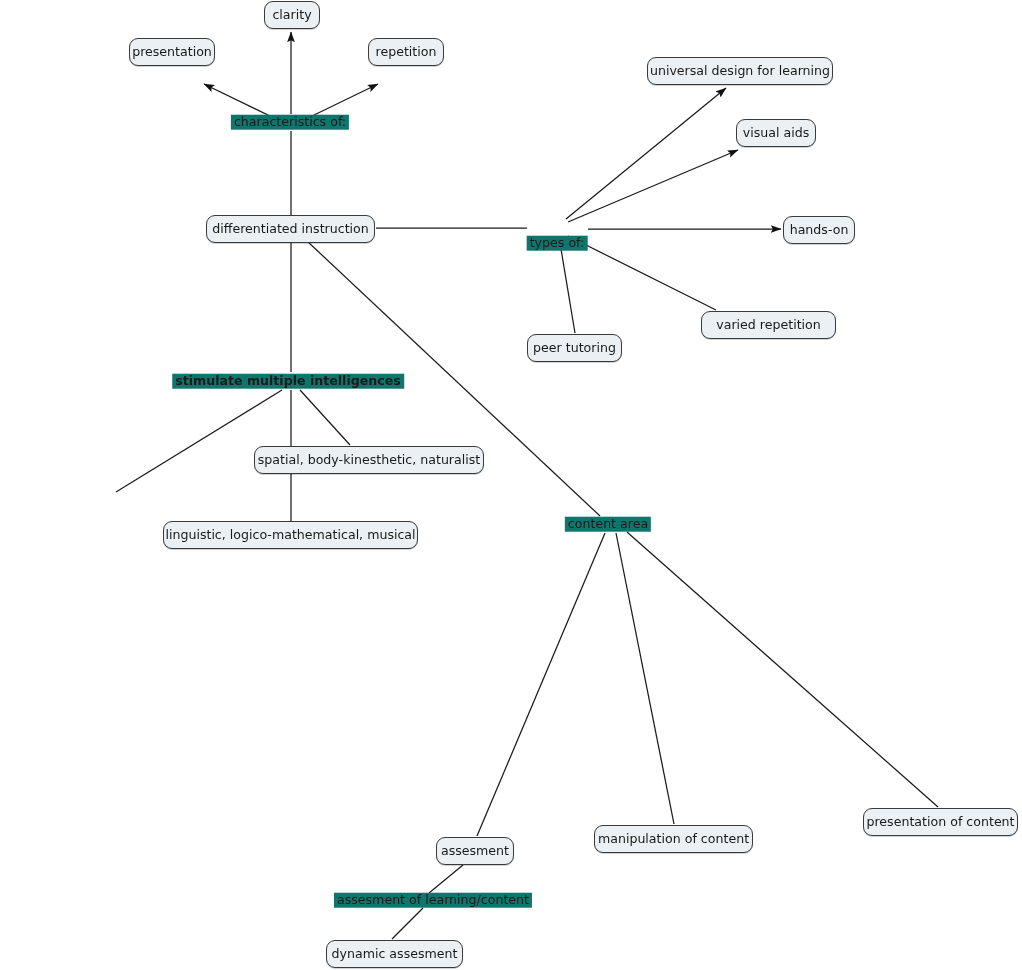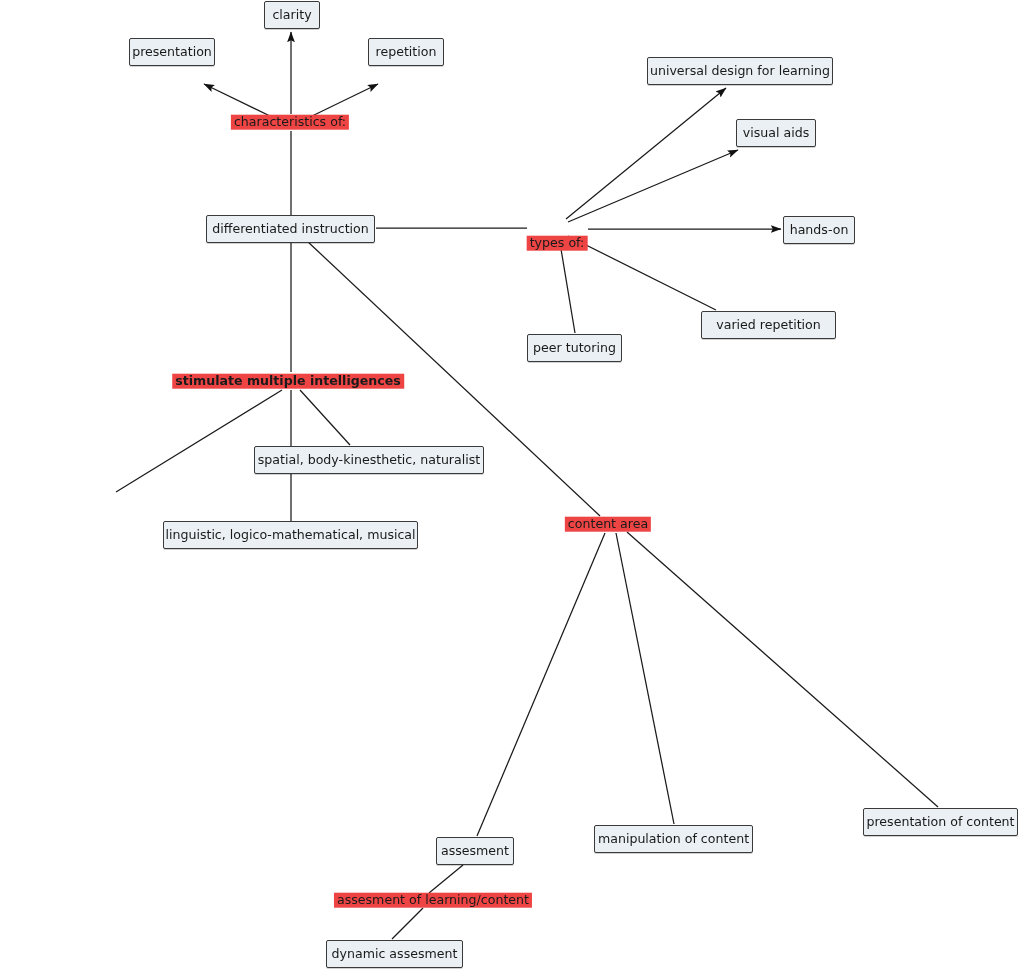--- a/index.html
+++ b/index.html
@@ -24,38 +24,38 @@
     left: 0;
     top: 0;
     width: 1022px;
     height: 970px;
   }
   .node {
     position: absolute;
     box-sizing: border-box;
     background: #eaf0f3;
     border: 1.2px solid #3a3a3a;
-    border-radius: 2px;
+    border-radius: 9px;
     font-size: 12.6px;
     line-height: 1;
     color: #1a1a1a;
     display: flex;
     align-items: center;
     justify-content: center;
     white-space: nowrap;
     padding: 0 10px;
     height: 28px;
     box-shadow: 0 1px 0 rgba(0,0,0,0.18);
   }
   .link-label {
     position: absolute;
     font-size: 12.6px;
     line-height: 1;
     color: #1a1a1a;
-    background: #ef4444;
+    background: #0f766e;
     white-space: nowrap;
     padding: 1px 3px;
     transform: translate(-50%, -50%);
   }
 </style>
 </head>
 <body>
 
 <div id="canvas">
 

